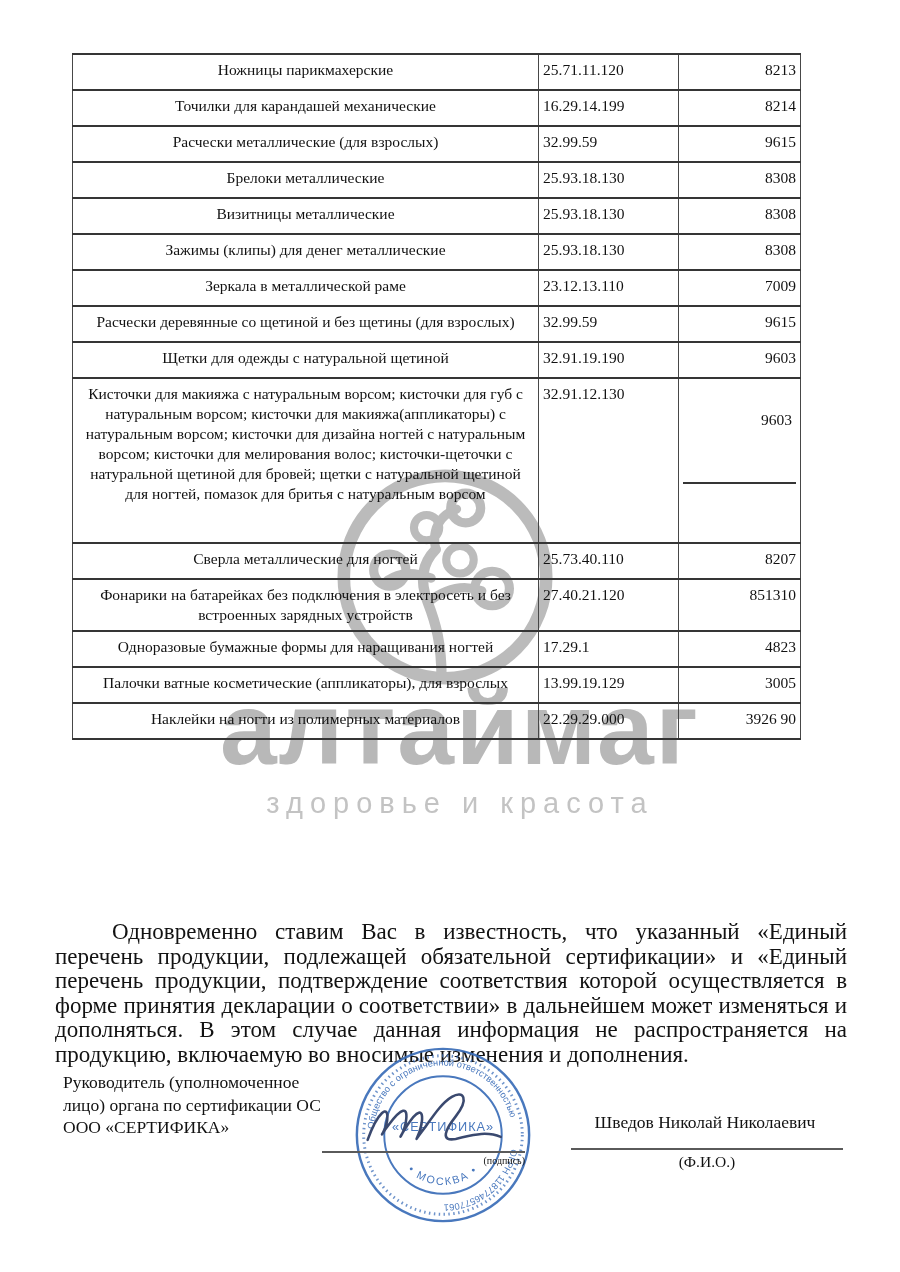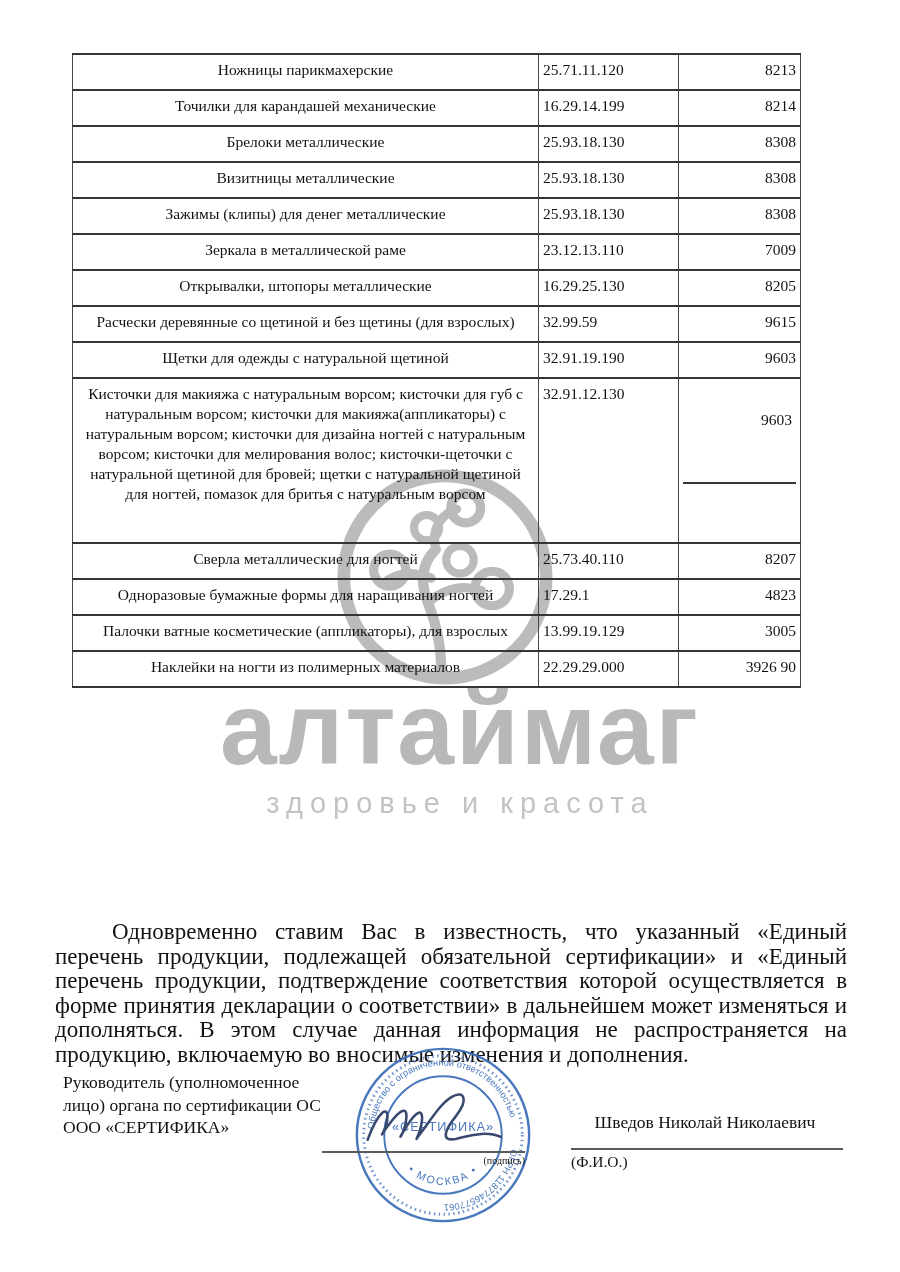--- a/index.html
+++ b/index.html
@@ -70,21 +70,21 @@
   }
   .fio-name {
     position:absolute; left:560px; top:1112px; width:290px; text-align:center;
     font-size:17.5px;
   }
   .fio-line {
     position:absolute; left:571px; top:1148px; width:272px; height:0;
     border-top:2px solid #5a5a5a;
   }
   .fio-label {
-    position:absolute; left:571px; top:1153px; width:272px; text-align:left;
+    position:absolute; left:571px; top:1153px; width:272px; text-align:center;
     font-size:15.5px;
   }
 </style>
 </head>
 <body>
 
 <div class="page">
 
   <div class="watermark">
     <svg class="wm-logo" viewBox="0 0 200 200">
@@ -113,43 +113,43 @@
             <td class="c1">Ножницы парикмахерские</td>
             <td class="c2">25.71.11.120</td>
             <td class="c3">8213</td>
           </tr>
           <tr>
             <td class="c1">Точилки для карандашей механические</td>
             <td class="c2">16.29.14.199</td>
             <td class="c3">8214</td>
           </tr>
           <tr>
+            <td class="c1">Расчески металлические (для взрослых)</td>
+            <td class="c2">32.99.59</td>
+            <td class="c3">9615</td>
+          </tr>
+          <tr>
             <td class="c1">Брелоки металлические</td>
             <td class="c2">25.93.18.130</td>
             <td class="c3">8308</td>
           </tr>
           <tr>
             <td class="c1">Визитницы металлические</td>
             <td class="c2">25.93.18.130</td>
             <td class="c3">8308</td>
           </tr>
           <tr>
             <td class="c1">Зажимы (клипы) для денег металлические</td>
             <td class="c2">25.93.18.130</td>
             <td class="c3">8308</td>
           </tr>
           <tr>
             <td class="c1">Зеркала в металлической раме</td>
             <td class="c2">23.12.13.110</td>
             <td class="c3">7009</td>
-          </tr>
-          <tr>
-            <td class="c1">Открывалки, штопоры металлические</td>
-            <td class="c2">16.29.25.130</td>
-            <td class="c3">8205</td>
           </tr>
           <tr>
             <td class="c1">Расчески деревянные со щетиной и без щетины (для взрослых)</td>
             <td class="c2">32.99.59</td>
             <td class="c3">9615</td>
           </tr>
           <tr>
             <td class="c1">Щетки для одежды с натуральной щетиной</td>
             <td class="c2">32.91.19.190</td>
             <td class="c3">9603</td>
@@ -159,20 +159,25 @@
             <td class="c2 vmid">32.91.12.130</td>
             <td class="c3 split">
               <div class="split-top">9603</div>
               <div class="split-bottom"></div>
             </td>
           </tr>
           <tr>
             <td class="c1">Сверла металлические для ногтей</td>
             <td class="c2">25.73.40.110</td>
             <td class="c3">8207</td>
+          </tr>
+          <tr>
+            <td class="c1">Фонарики на батарейках без подключения в электросеть и без встроенных зарядных устройств</td>
+            <td class="c2 vmid">27.40.21.120</td>
+            <td class="c3">851310</td>
           </tr>
           <tr>
             <td class="c1">Одноразовые бумажные формы для наращивания ногтей</td>
             <td class="c2">17.29.1</td>
             <td class="c3">4823</td>
           </tr>
           <tr>
             <td class="c1">Палочки ватные косметические (аппликаторы), для взрослых</td>
             <td class="c2">13.99.19.129</td>
             <td class="c3">3005</td>

